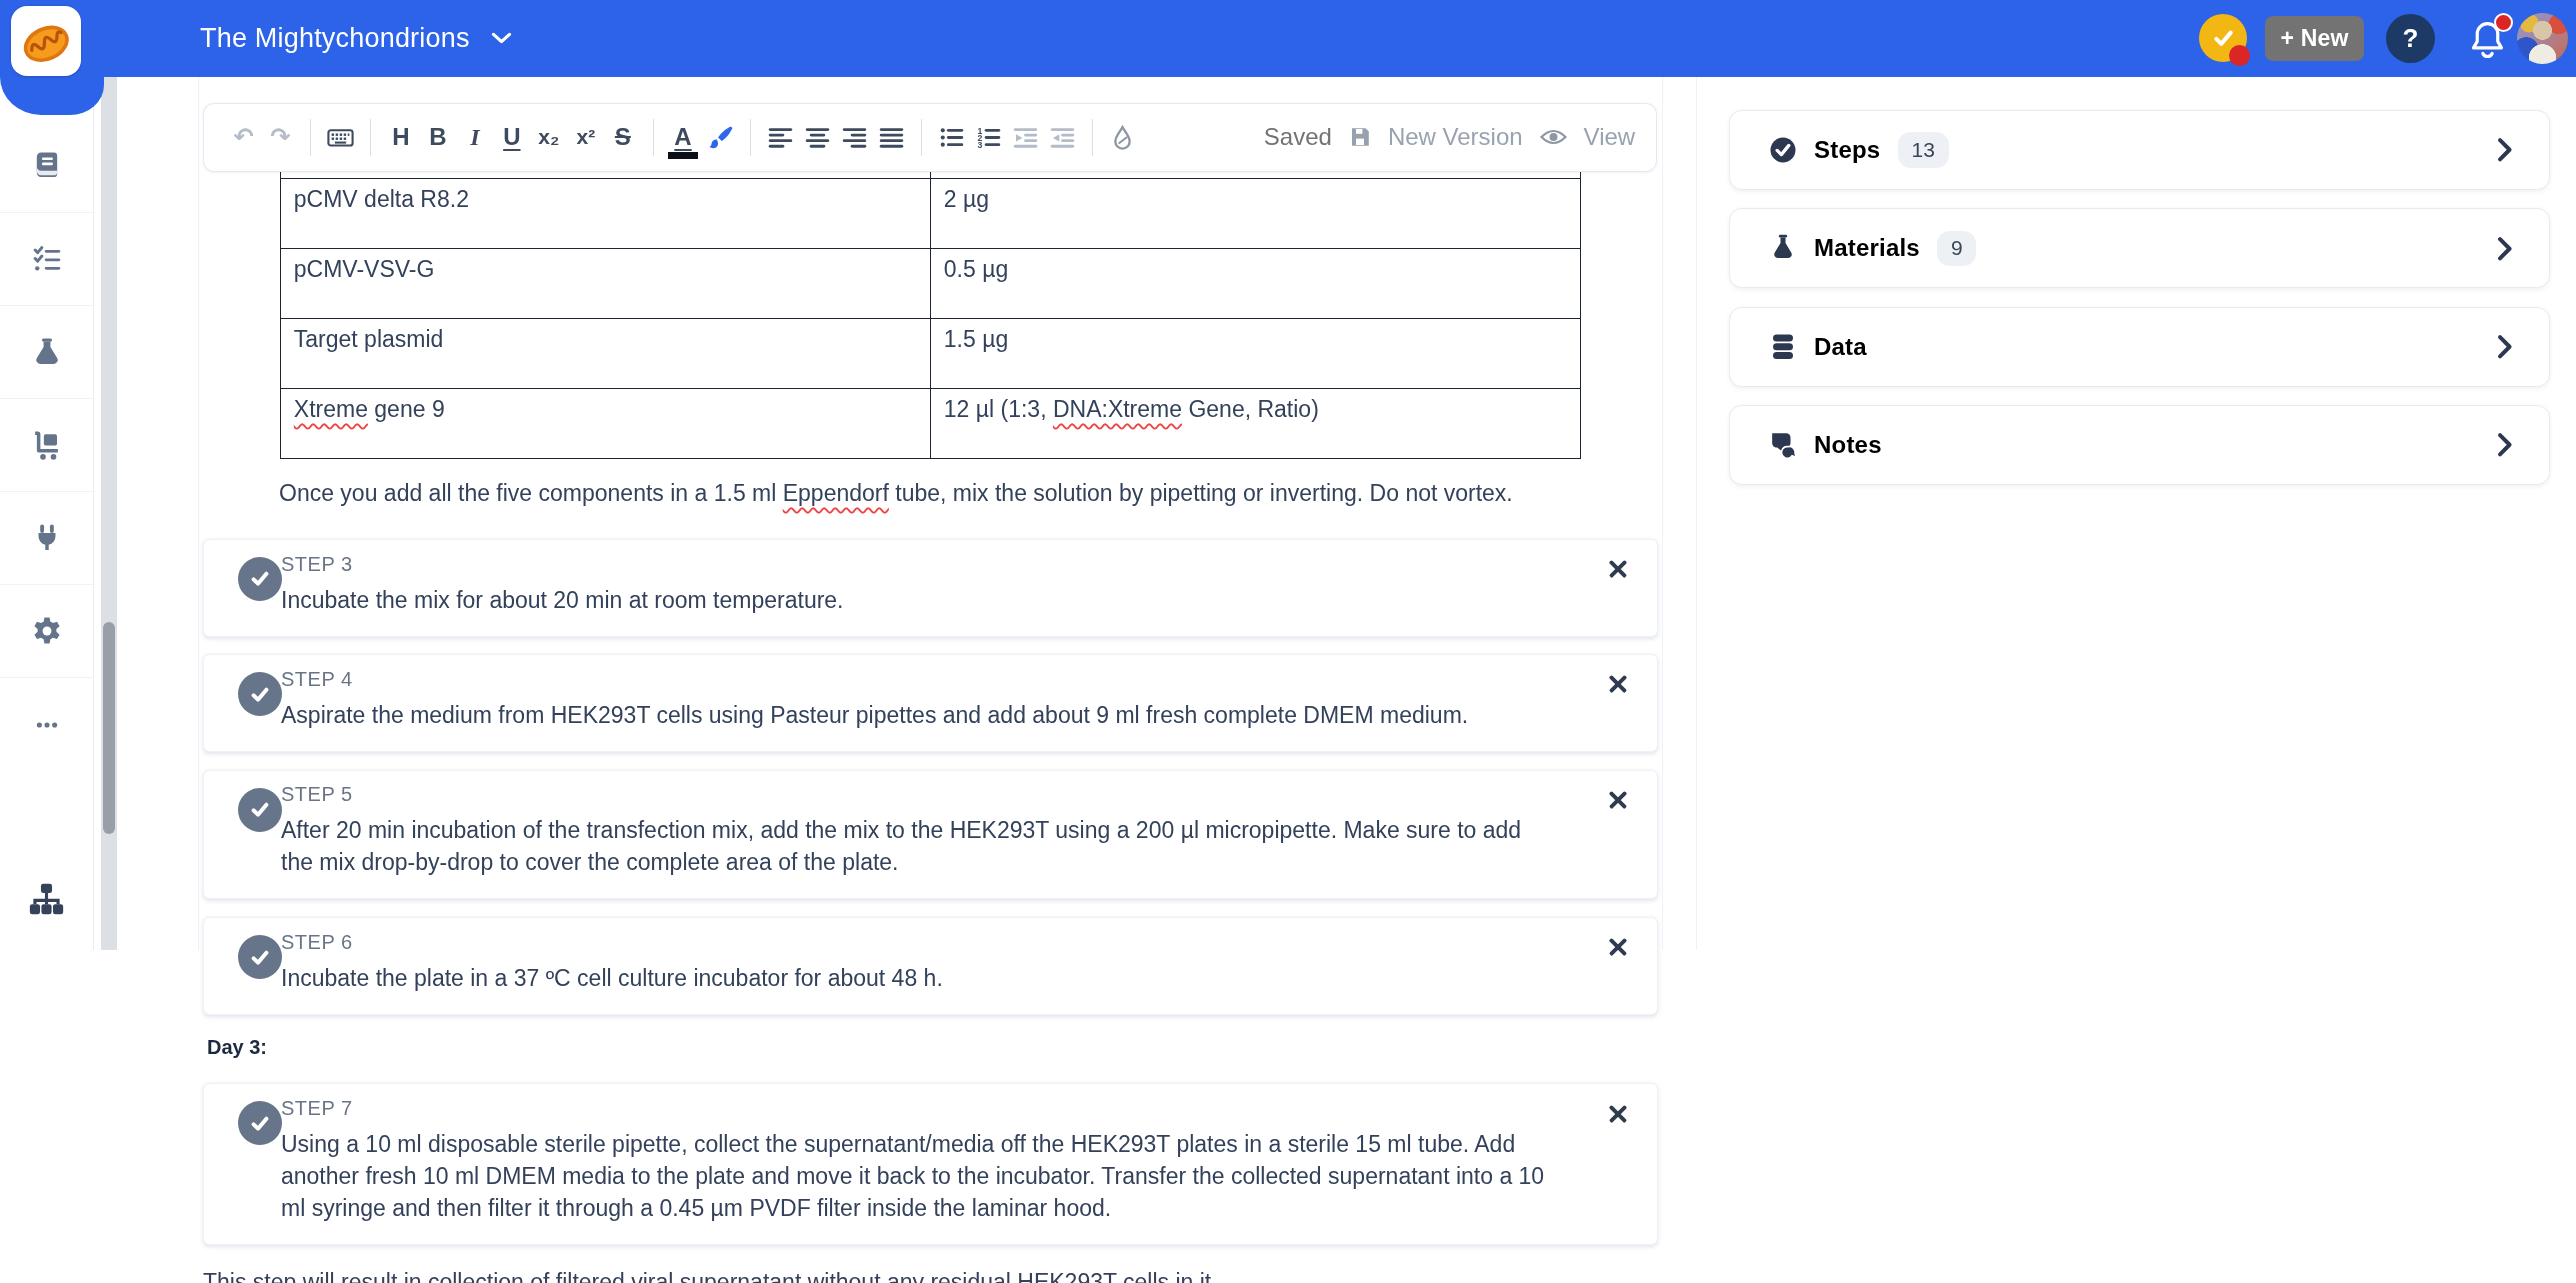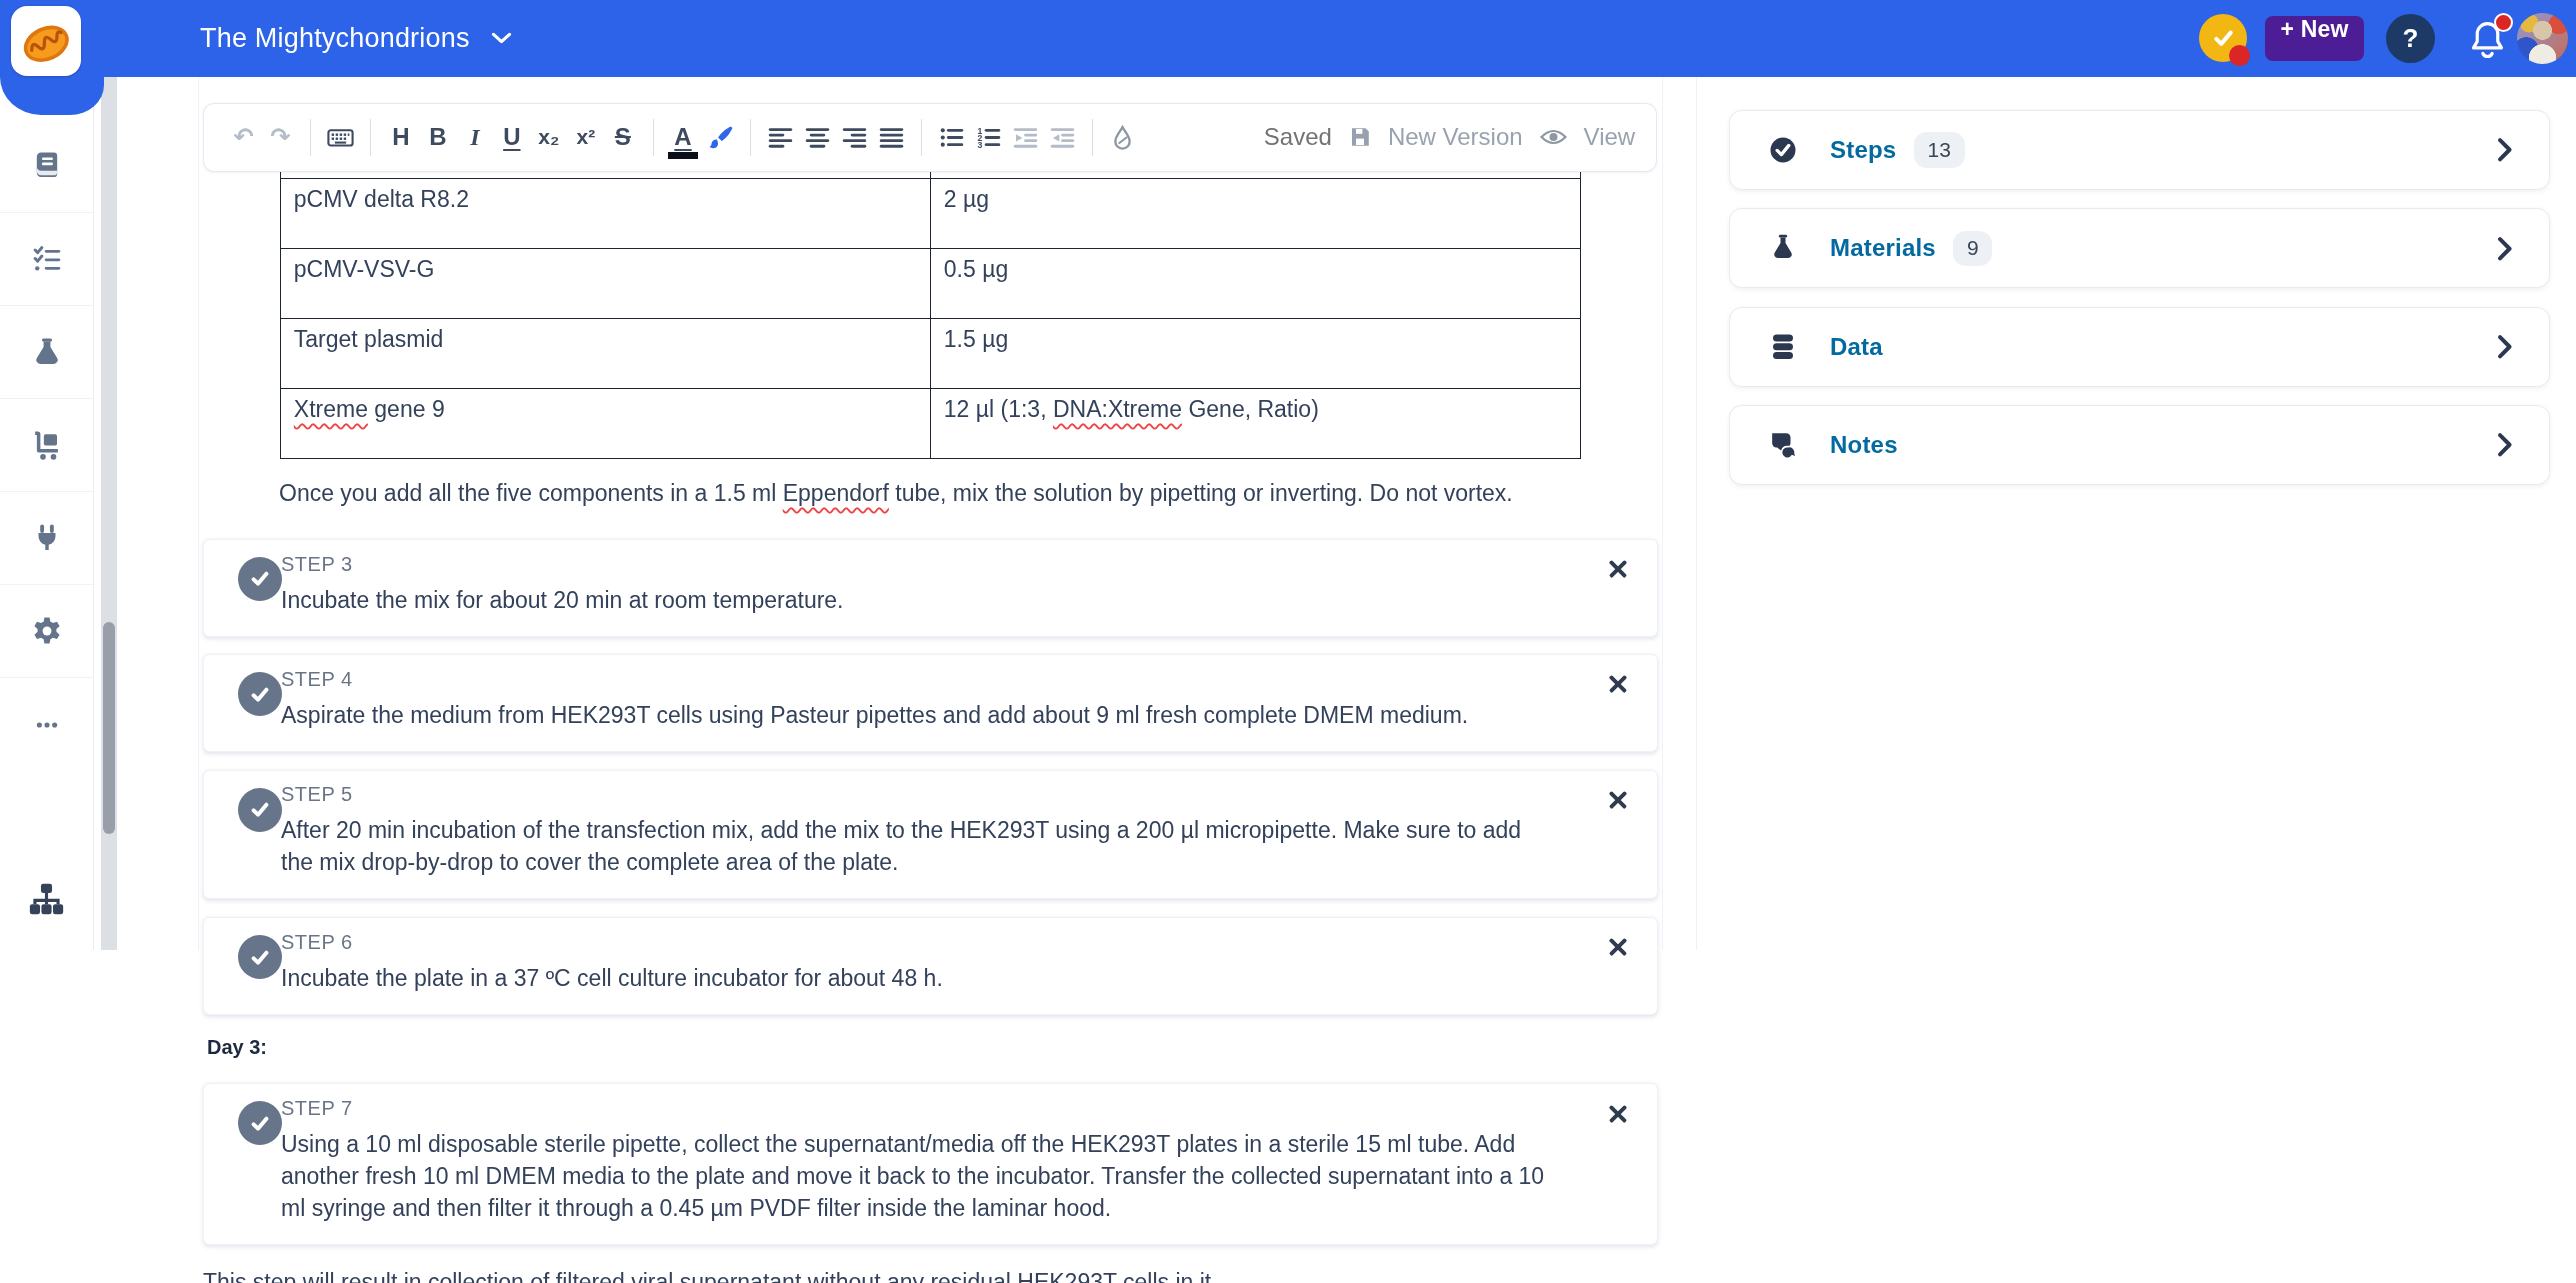--- a/index.html
+++ b/index.html
@@ -11,22 +11,22 @@
   .header { position:absolute; left:0; top:0; width:2576px; height:77px; background:#2d63e8; z-index:30; }
   .logo-tile { position:absolute; left:11.2px; top:6.4px; width:70px; height:70px; background:#fff;
     border-radius:16px; display:flex; align-items:center; justify-content:center; z-index:40;
     box-shadow:0 0.8px 2.4px rgba(0,0,0,.18); }
   .ws-title { position:absolute; left:200px; top:0; height:77px; display:flex; align-items:center; gap:21px;
     color:#fff; font-size:27px; font-weight:500; letter-spacing:0.2px; cursor:pointer; }
   .check-bubble { position:absolute; left:2199px; top:14.4px; width:48px; height:48px; border-radius:50%;
     background:#f2b713; display:flex; align-items:center; justify-content:center; }
   .check-bubble .dot { position:absolute; right:-3.2px; bottom:-3.2px; width:21px; height:21px;
     border-radius:50%; background:#dc2626; }
-  .new-btn { position:absolute; left:2265px; top:16px; width:99px; height:45px; background:#4c1d95;
-    border-radius:8px; color:#fff; font-size:23px; font-weight:700; display:flex; align-items:flex-start;
+  .new-btn { position:absolute; left:2265px; top:16px; width:99px; height:45px; background:#737373;
+    border-radius:8px; color:#fff; font-size:23px; font-weight:700; display:flex; align-items:center;
     justify-content:center; letter-spacing:0.2px; }
   .help-btn { position:absolute; left:2386px; top:13.6px; width:49px; height:49px; border-radius:50%;
     background:#1d3a66; color:#fff; font-size:26px; font-weight:700; display:flex; align-items:center; justify-content:center; }
   .bell { position:absolute; left:2467px; top:17.6px; width:41px; height:43px; }
   .bell .dot { position:absolute; right:-4.8px; top:-4.8px; width:19px; height:19px; border-radius:50%;
     background:#dc2626; border:2.4px solid #fff; }
   .avatar { position:absolute; left:2517px; top:12.8px; width:51px; height:51px; border-radius:50%; overflow:hidden;
     background:
       radial-gradient(circle at 50% 88%, #efece4 0 26%, transparent 27%),
       radial-gradient(circle at 50% 34%, #d9c6a8 0 22%, transparent 23%),
@@ -48,21 +48,21 @@
   
   .scroll-track { position:absolute; left:101px; top:77px; width:16px; bottom:0; background:#dcdfe3; z-index:15; }
   .scroll-thumb { position:absolute; left:1.6px; top:545px; width:12px; height:212px; background:#989fa8; border-radius:6.4px; }
 
   
   .panel-divider { position:absolute; left:1696px; top:77px; bottom:0; width:0.8px; background:#eef1f5; }
   .panel { position:absolute; left:1729px; top:110px; width:821px; }
   .pcard { position:relative; height:80px; background:#fff; border:0.8px solid #e7ebf0; border-radius:12.8px;
     margin-bottom:18.4px; display:flex; align-items:center; padding:0 35px 0 38px; cursor:pointer;
     box-shadow:0 1.6px 4px rgba(148,163,184,.14); }
-  .pcard .plabel { margin-left:32px; font-size:24px; font-weight:700; color:#0369a1; letter-spacing:0.2px; }
+  .pcard .plabel { margin-left:16px; font-size:24px; font-weight:700; color:#000000; letter-spacing:0.2px; }
   .pcard .badge { margin-left:17.6px; background:#edf0f5; color:#3b4757; font-size:21px; font-weight:500;
     padding:5.6px 13.6px; border-radius:12.8px; }
   .pcard .badge:empty { display:none; }
   .pcard .chev { margin-left:auto; display:flex; }
 
   
   .editor { position:absolute; left:198px; top:77px; width:1465px; bottom:0; background:#fff;
     border-left:0.8px solid #eef1f5; border-right:0.8px solid #eef1f5; z-index:10; }
   .toolbar { margin:25.5px 4.8px 0 4px; height:69px; background:#fff; border:0.8px solid #e5e9ef; border-radius:11.2px;
     display:flex; align-items:center; padding:0 21px; box-shadow:0 0.8px 2.4px rgba(148,163,184,.15); }

